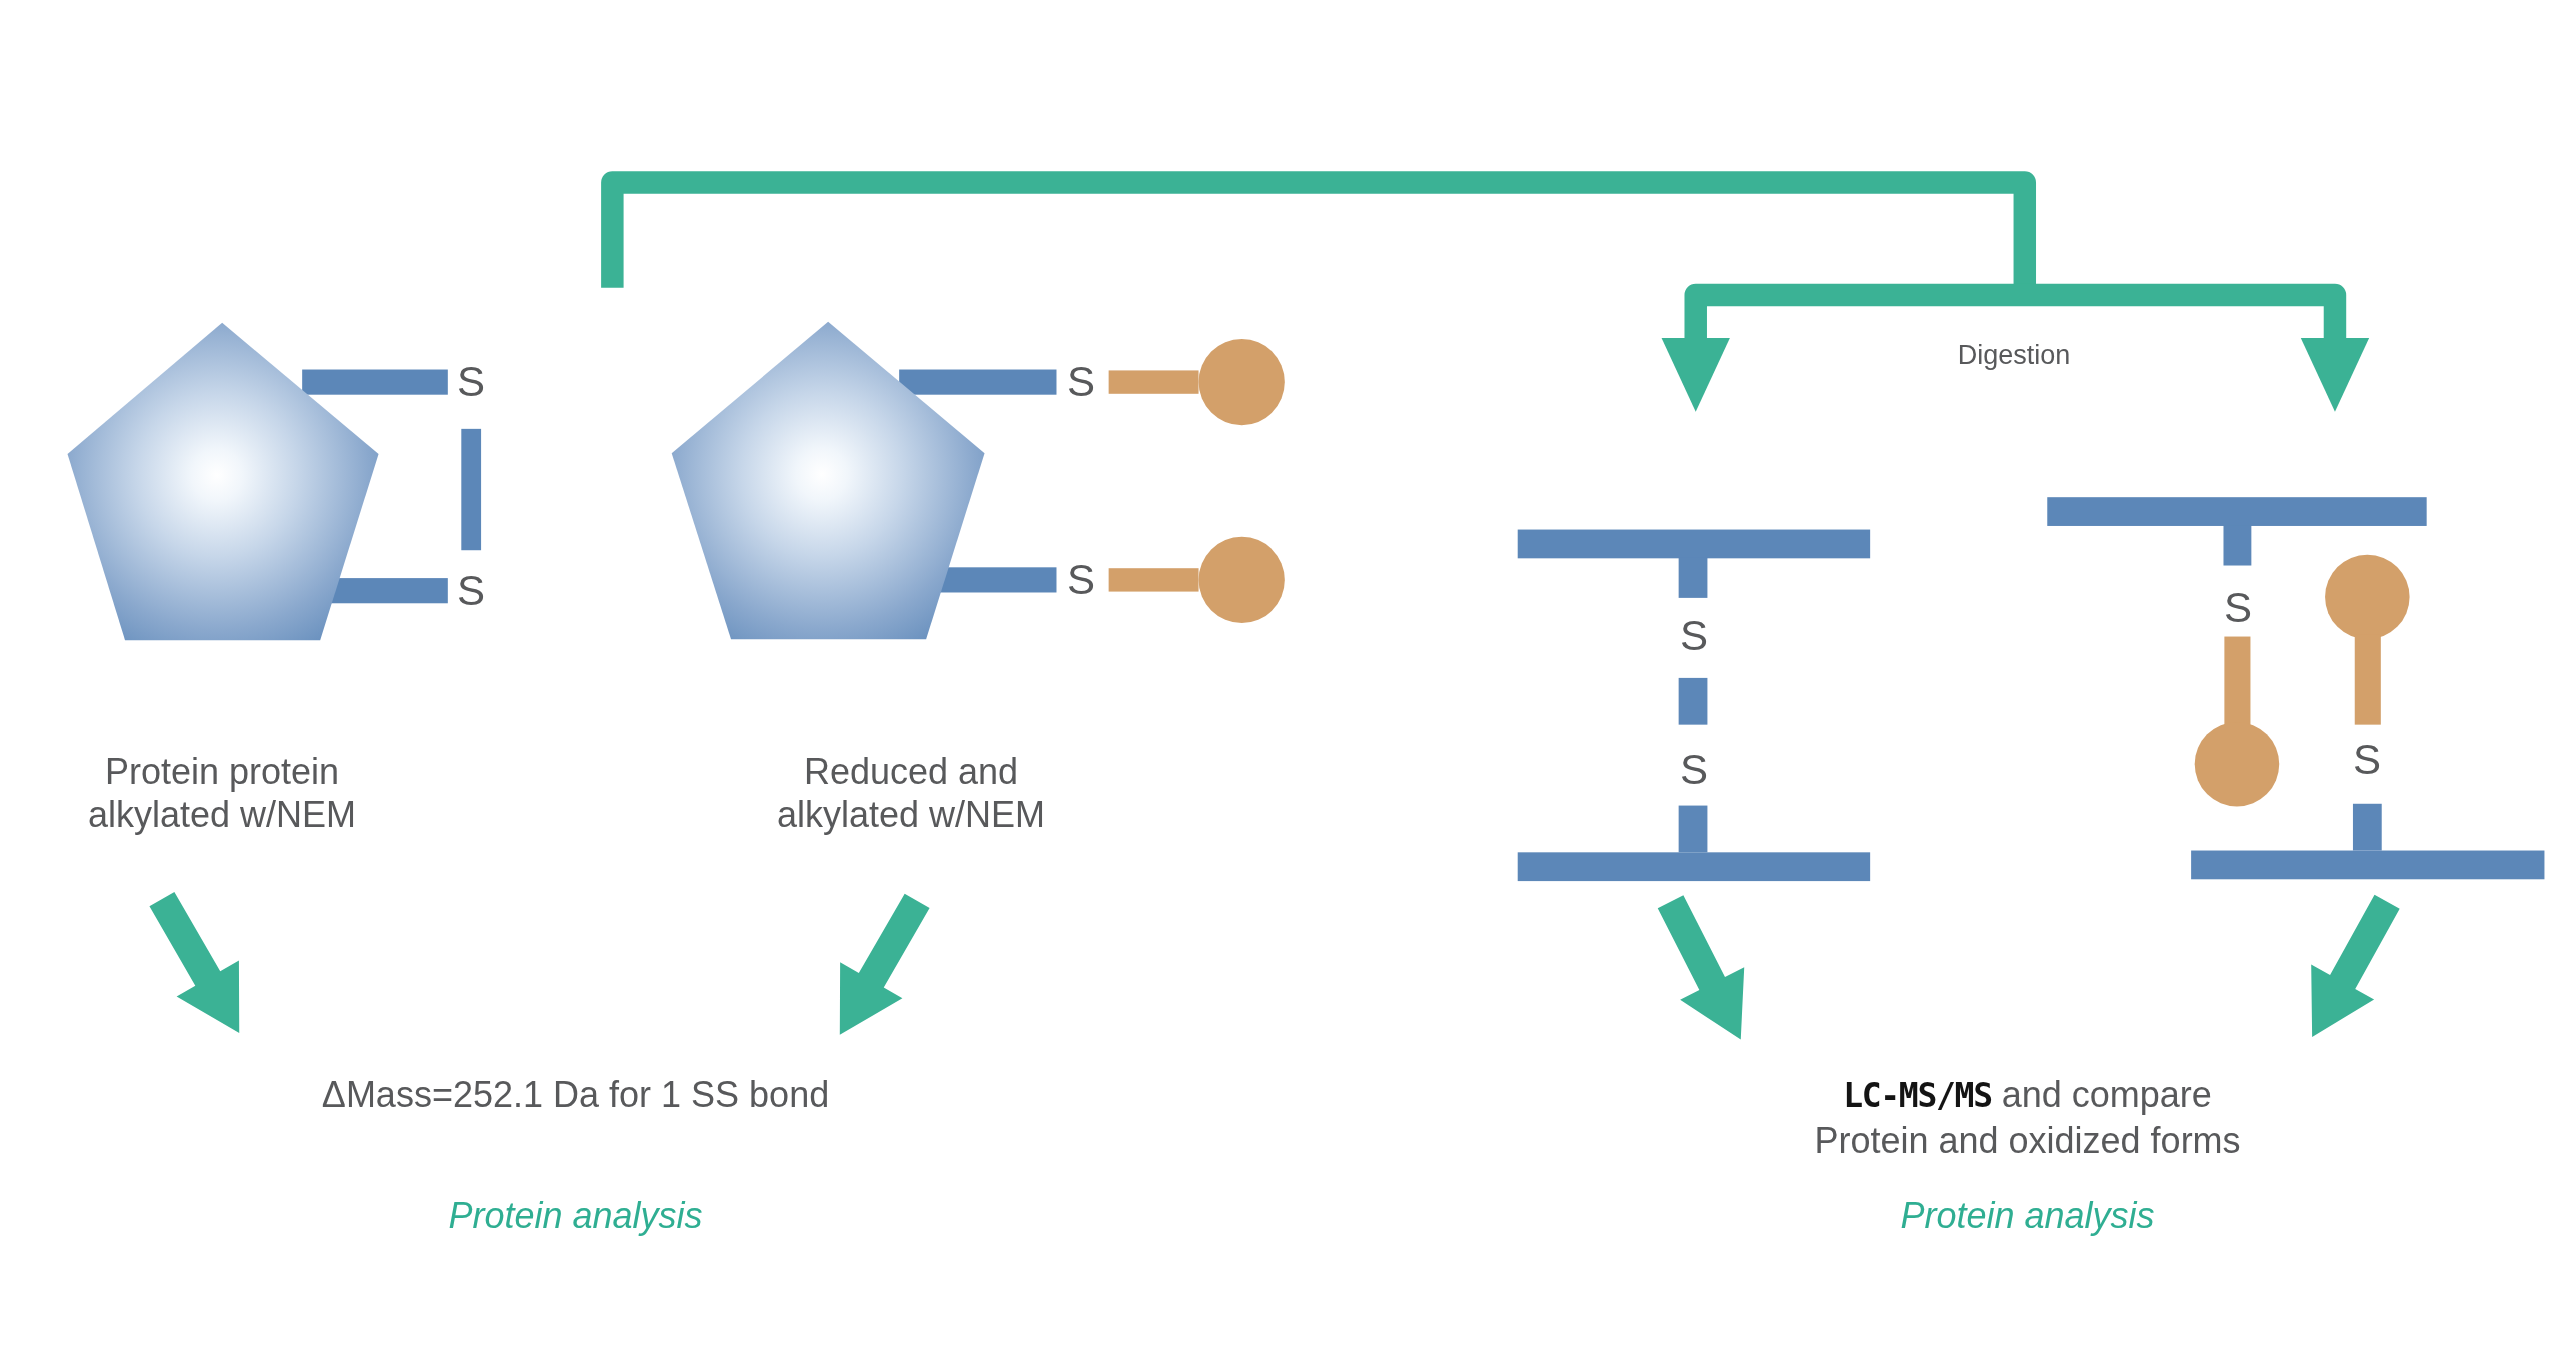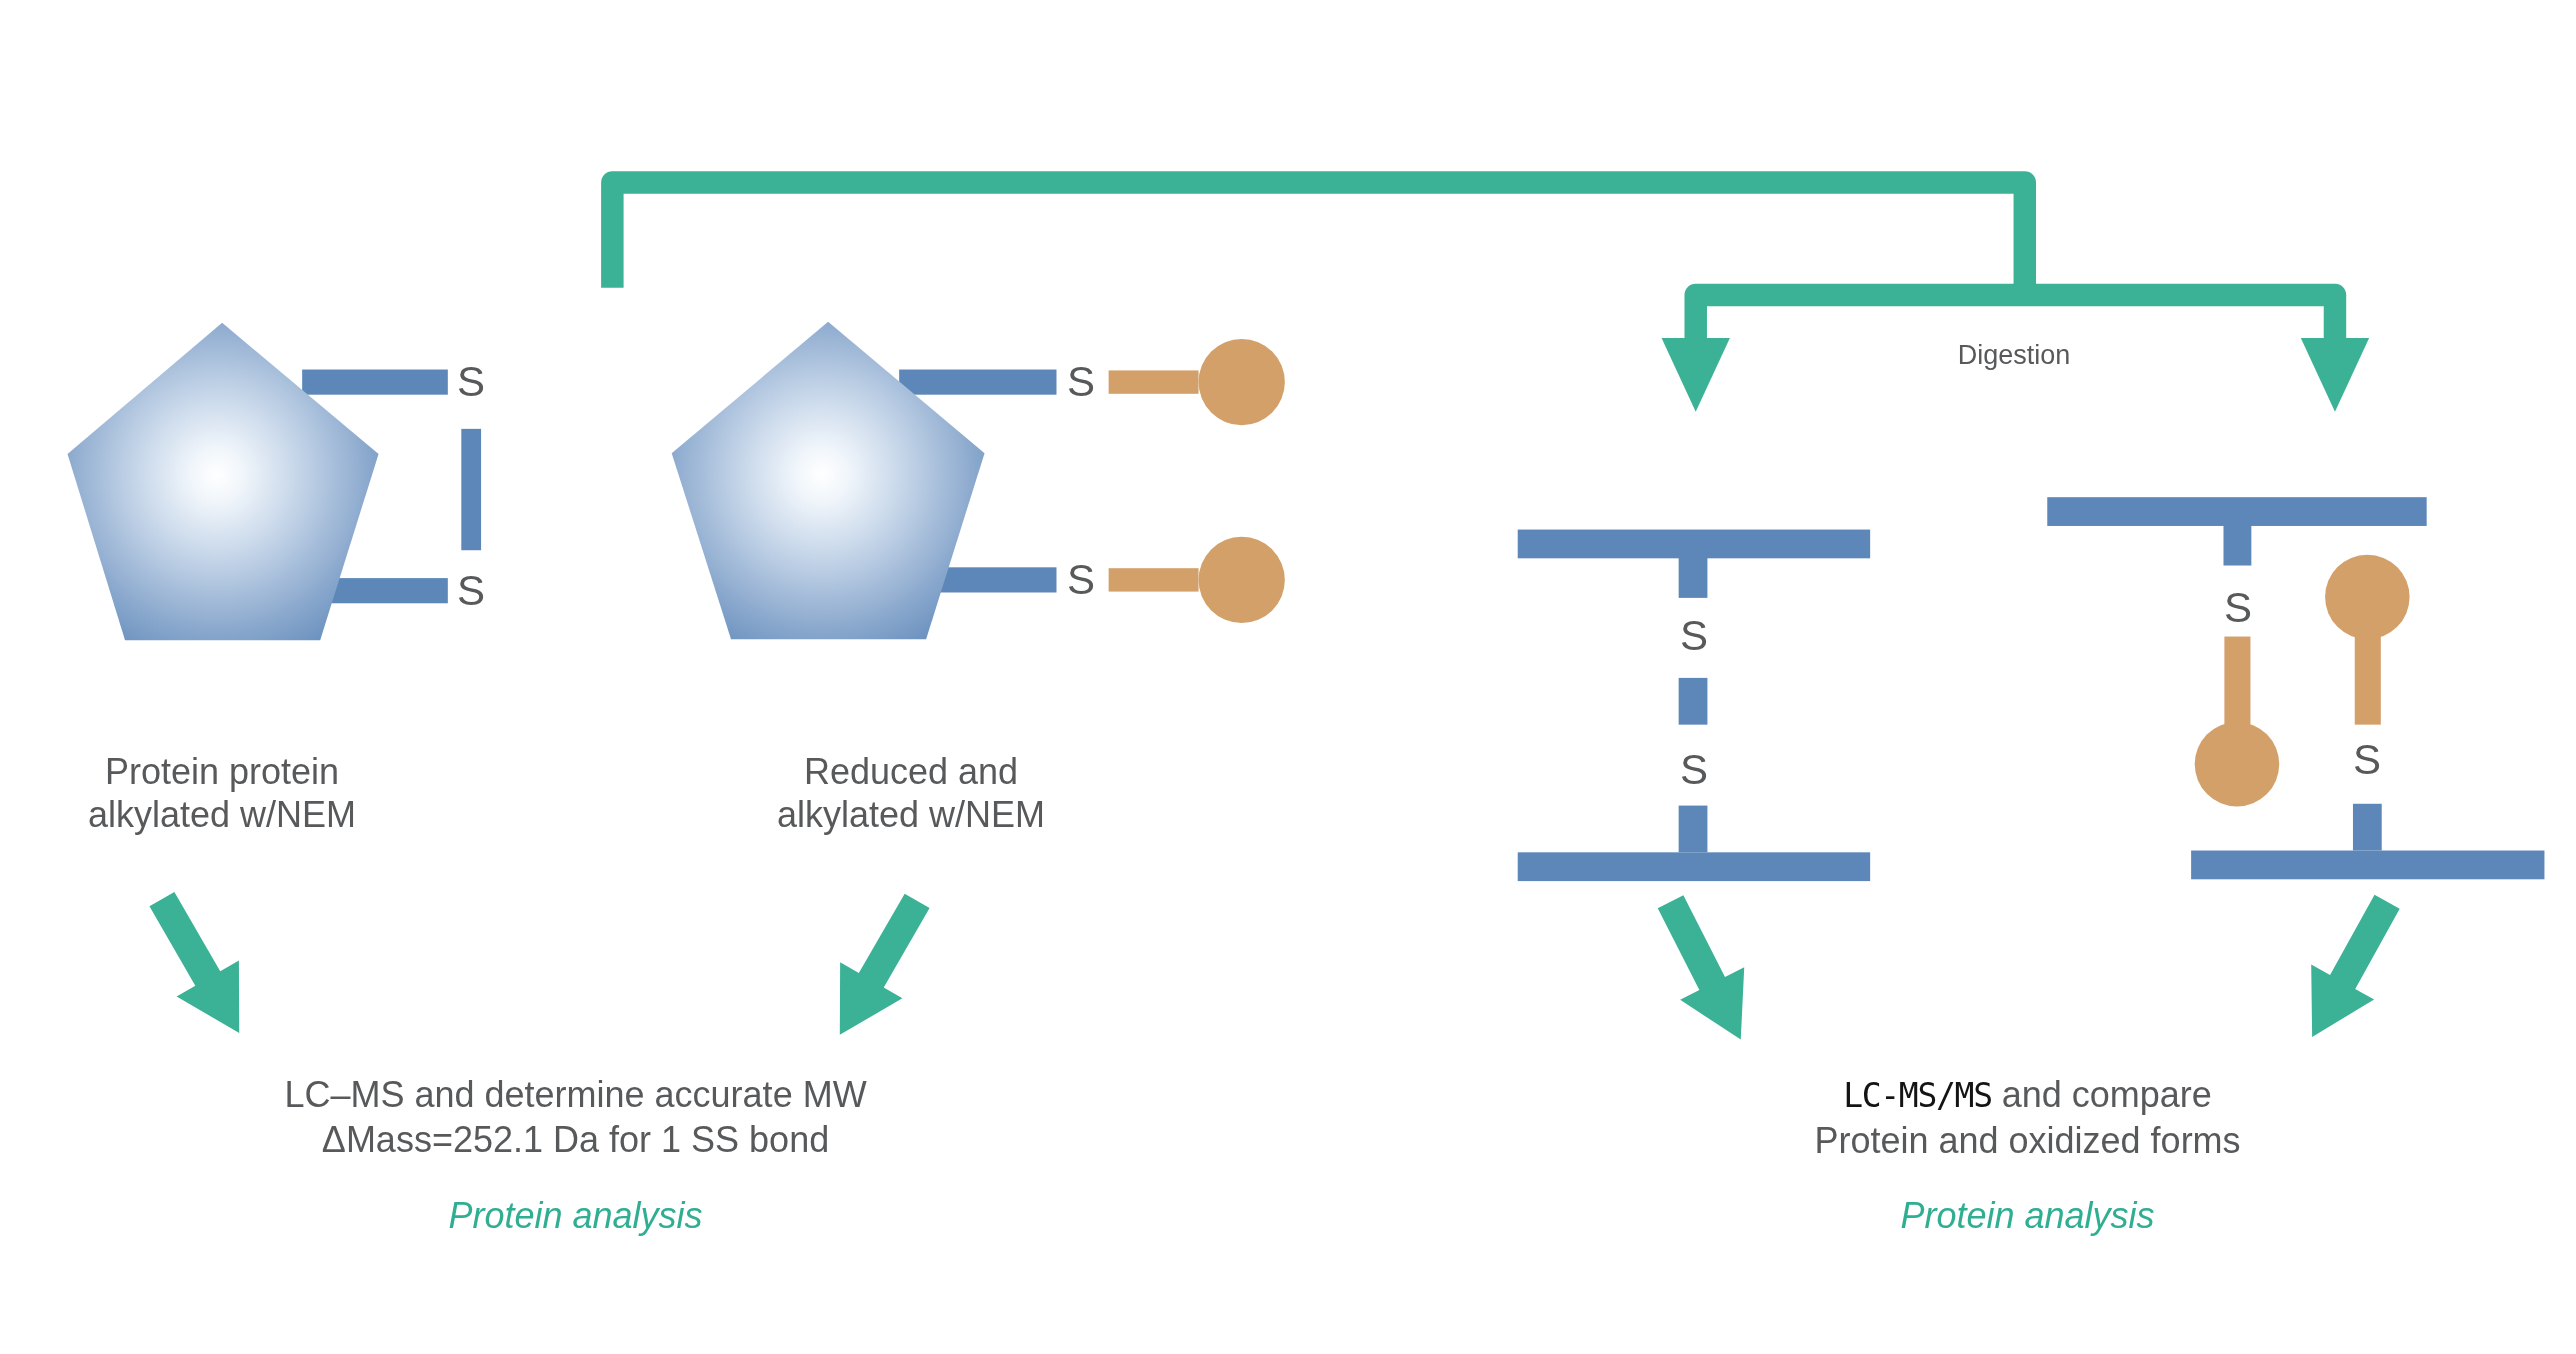--- a/index.html
+++ b/index.html
@@ -21,21 +21,21 @@
   }
   .caption{
     position:absolute;text-align:center;color:var(--graytext);
     font-size:36px;line-height:43px;white-space:nowrap;
   }
   .caption .line{display:block;}
   .results{line-height:45px;}
   .analysis-caption{color:var(--tealtext);font-style:italic;}
   .digestion-caption{font-size:27px;}
   .method{
-    font-family:"DejaVu Sans Mono",monospace;font-weight:400;
+    font-family:"DejaVu Sans Mono",monospace;font-weight:700;
     color:var(--blacktext);font-size:33px;letter-spacing:-1.3px;
   }
 </style>
 </head>
 <body>
 
 <div class="canvas">
 
   <svg class="shapes" width="2576" height="1354" viewBox="0 0 2865 1506">
     <defs>
@@ -101,21 +101,20 @@
   <div class="caption" style="left:24px;top:750px;width:396px">
     <span class="line">Protein protein</span>
     <span class="line">alkylated w/NEM</span>
   </div>
   <div class="caption" style="left:713px;top:750px;width:396px">
     <span class="line">Reduced and</span>
     <span class="line">alkylated w/NEM</span>
   </div>
 
   <div class="caption results" style="left:216px;top:1072px;width:719px">
-    <span class="line">LC–MS and determine accurate MW</span>
     <span class="line">ΔMass=252.1 Da for 1 SS bond</span>
   </div>
   <div class="caption analysis-caption" style="left:216px;top:1194px;width:719px">Protein analysis</div>
 
   <div class="caption results" style="left:1668px;top:1072px;width:719px">
     <span class="line"><span class="method">LC-MS/MS</span><span> and compare</span></span>
     <span class="line">Protein and oxidized forms</span>
   </div>
   <div class="caption analysis-caption" style="left:1668px;top:1194px;width:719px">Protein analysis</div>
 

